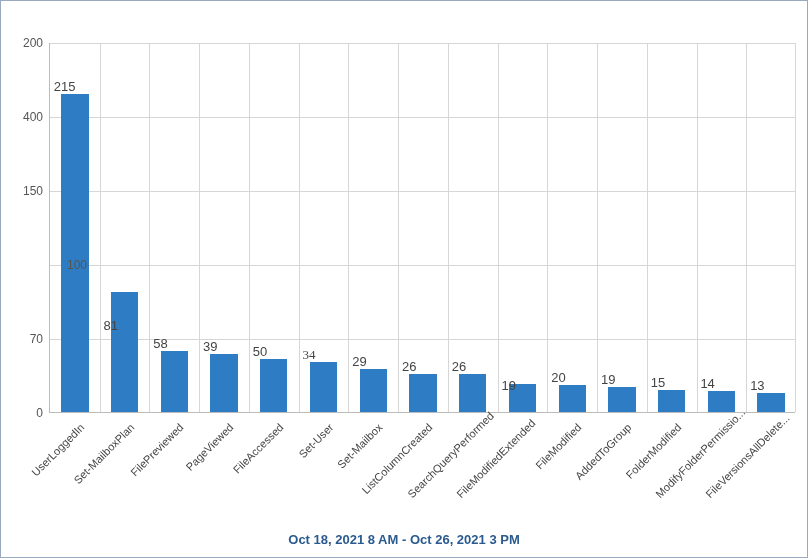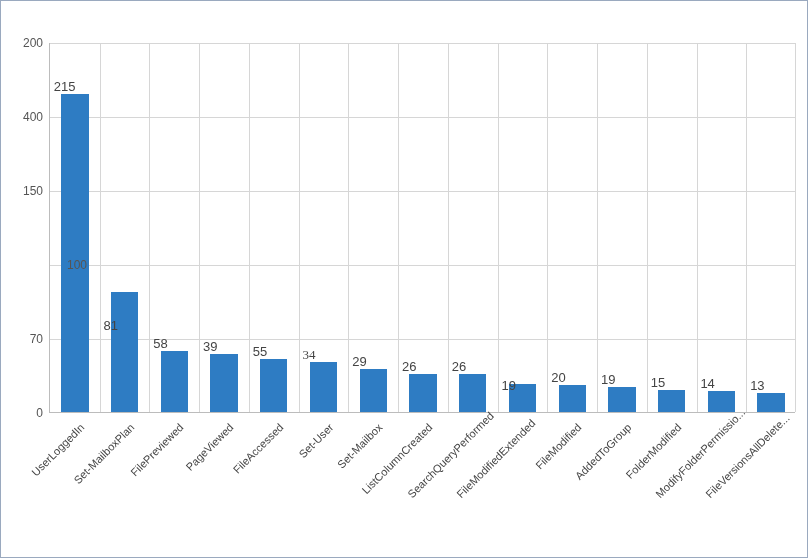--- a/index.html
+++ b/index.html
@@ -144,25 +144,26 @@
       <div class="x-label" style="left: 325px; width: 100px; top: 420px;">ListColumnCreated</div>
       <div class="x-label" style="left: 374.733px; width: 100px; top: 420px;">SearchQueryPerformed</div>
       <div class="x-label" style="left: 424.467px; width: 100px; top: 420px;">FileModifiedExtended</div>
       <div class="x-label" style="left: 474.2px; width: 100px; top: 420px;">FileModified</div>
       <div class="x-label" style="left: 523.933px; width: 100px; top: 420px;">AddedToGroup</div>
       <div class="x-label" style="left: 573.667px; width: 100px; top: 420px;">FolderModified</div>
       <div class="x-label" style="left: 623.4px; width: 100px; top: 420px;">ModifyFolderPermissio...</div>
       <div class="x-label" style="left: 673.133px; width: 100px; top: 420px;">FileVersionsAllDelete...</div>
     </div>
 
+  <div class="subtitle">Oct 18, 2021 8 AM - Oct 26, 2021 3 PM</div>
 <div class="bar-label" style="left: 72.8667px; top: 77.8px;">215</div>
     <div class="bar-label" style="left: 122.6px; top: 276.12px; margin-top: 41px;">81</div>
     <div class="bar-label" style="left: 172.333px; top: 335.32px;">58</div>
     <div class="bar-label" style="left: 222.067px; top: 338.28px;">39</div>
-    <div class="bar-label" style="left: 271.8px; top: 342.72px;">55</div>
+    <div class="bar-label" style="left: 271.8px; top: 342.72px;">50</div>
     <div class="bar-label" style="left: 321.533px; top: 345.68px; font-family: Liberation Serif, serif;">34</div>
     <div class="bar-label" style="left: 371.267px; top: 353.08px;">29</div>
     <div class="bar-label" style="left: 421px; top: 357.52px;">26</div>
     <div class="bar-label" style="left: 470.733px; top: 357.52px;">26</div>
     <div class="bar-label" style="left: 520.467px; top: 377px;">19</div>
     <div class="bar-label" style="left: 570.2px; top: 369.36px;">20</div>
     <div class="bar-label" style="left: 619.933px; top: 370.84px;">19</div>
     <div class="bar-label" style="left: 669.667px; top: 373.8px;">15</div>
     <div class="bar-label" style="left: 719.4px; top: 375.28px;">14</div>
     <div class="bar-label" style="left: 769.133px; top: 376.76px;">13</div>

